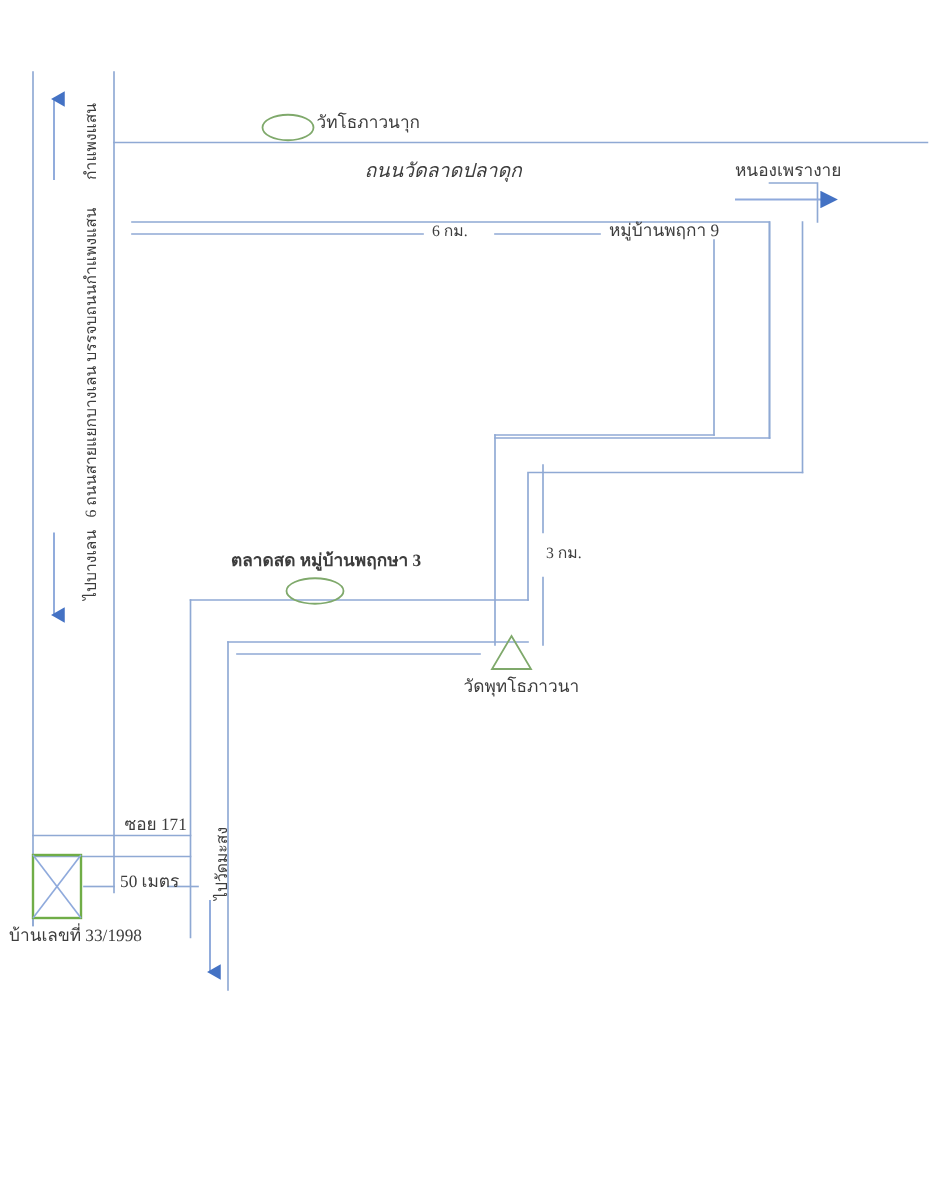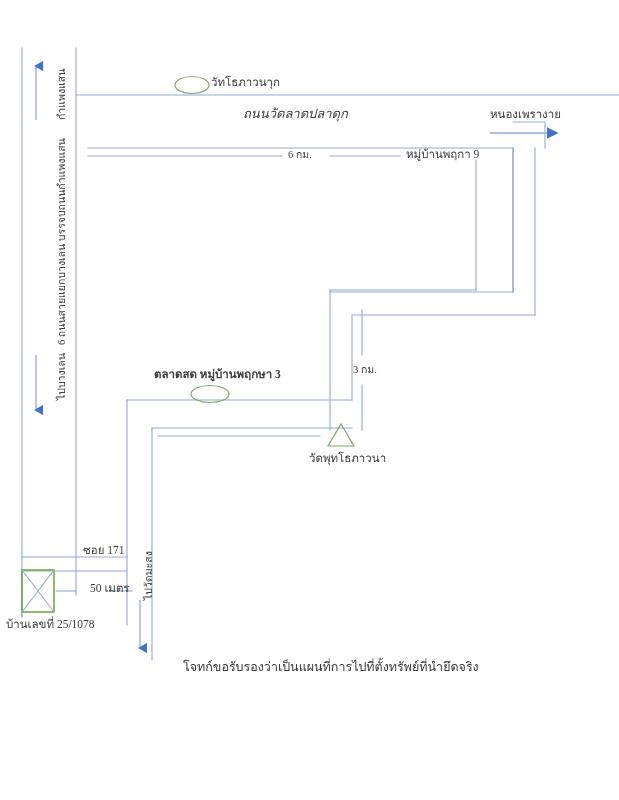--- a/index.html
+++ b/index.html
@@ -136,30 +136,29 @@
   <div class="lbl lbl-md" style="left:211px; top:76px;">วัทโธภาวนาุก</div>
 
   <div class="lbl lbl-lg" style="left:243px; top:107px;">ถนนวัดลาดปลาดุก</div>
 
   <div class="lbl lbl-md" style="left:490px; top:108px;">หนองเพรางาย</div>
 
   <div class="lbl lbl-sm" style="left:288px; top:149px;">6 กม.</div>
 
   <div class="lbl lbl-md" style="left:406px; top:148px;">หมู่บ้านพฤกา 9</div>
 
-  <div class="lbl lbl-sm" style="left:353px; top:364px;">3 กม.</div>
+  <div class="lbl lbl-sm" style="left:364px; top:364px;">3 กม.</div>
 
   <div class="lbl lbl-md" style="left:154px; top:368px;font-weight:bold;">ตลาดสด หมู่บ้านพฤกษา 3</div>
 
   <div class="lbl lbl-md" style="left:309px; top:452px;">วัดพุทโธภาวนา</div>
 
   <div class="lbl lbl-md" style="left:83px; top:544px;">ซอย 171</div>
 
-  <div class="lbl lbl-md" style="left:90px; top:582px;">50 เมตร</div>
+  <div class="lbl lbl-md" style="left:80px; top:582px;">50 เมตร</div>
 
-  <div class="lbl lbl-md" style="left:6px; top:618px;">บ้านเลขที่ 25/1078</div>
+  <div class="lbl lbl-md" style="left:6px; top:618px;">บ้านเลขที่ 33/1998</div>
 
   <div class="lbl lbl-sm lbl-vert" style="left:143px; top:600px;">ไปวัดมะสง</div>
 
-  <div class="cert-line" style="left:183px; top:657px;">โจทก์ขอรับรองว่าเป็นแผนที่การไปที่ตั้งทรัพย์ที่นำยึดจริง</div>
 
 
 </div>
 
 </body></html>

